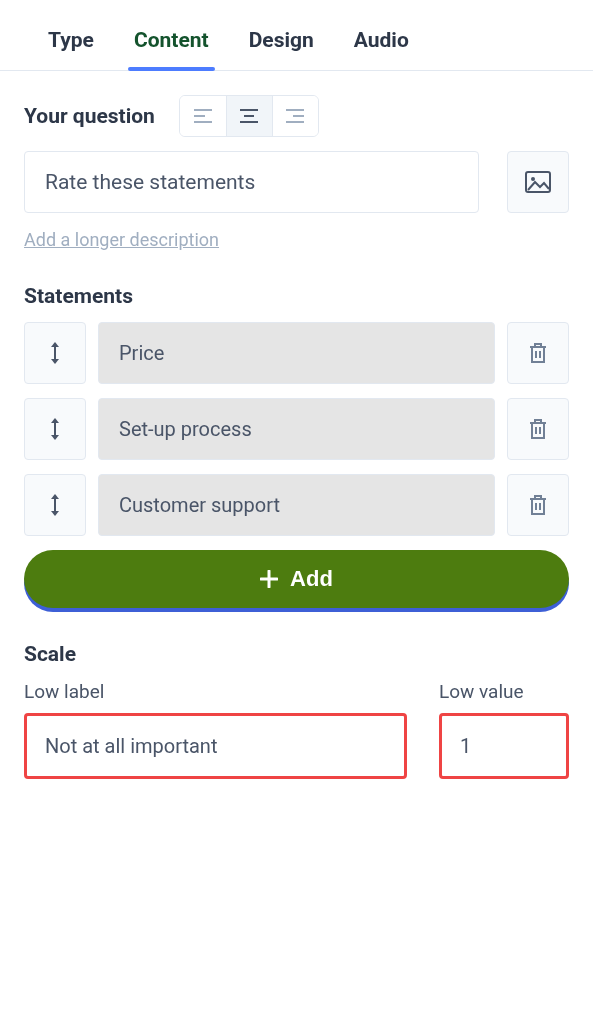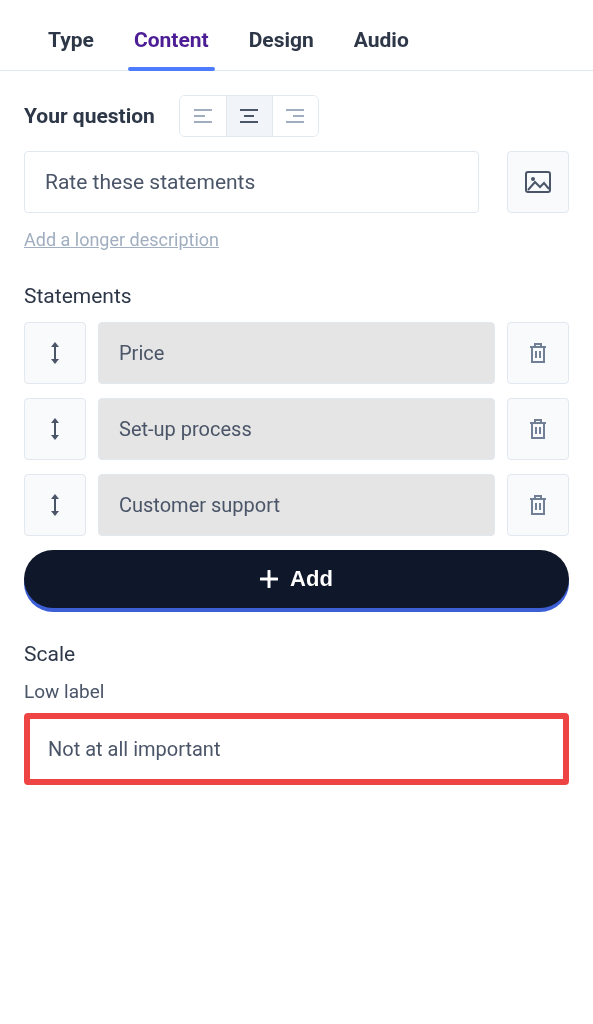--- a/index.html
+++ b/index.html
@@ -17,21 +17,21 @@
   }
   .tab {
     font-size: 21px;
     font-weight: 700;
     color: #2d3748;
     padding-bottom: 18px;
     cursor: pointer;
     position: relative;
   }
   .tab.active {
-    color: #4c1d95;
+    color: #14532d;
   }
   .tab.active::after {
     content: "";
     position: absolute;
     left: -6px;
     right: -6px;
     bottom: -1px;
     height: 4px;
     background: #4d7cff;
     border-radius: 2px;
@@ -97,21 +97,21 @@
   .desc-link {
     display: inline-block;
     margin-top: 16px;
     font-size: 18px;
     color: #a0aec0;
     text-decoration: underline;
     cursor: pointer;
   }
   .sect-label {
     font-size: 21px;
-    font-weight: 400;
+    font-weight: 700;
     color: #2d3748;
     margin-top: 34px;
     margin-bottom: 14px;
   }
   .stmt-row {
     display: flex;
     gap: 12px;
     margin-bottom: 14px;
   }
   .handle {
@@ -138,21 +138,21 @@
     border: 1px solid #e2e8f0;
     border-radius: 4px;
     background: #f8fafc;
     display: flex;
     align-items: center;
     justify-content: center;
     cursor: pointer;
   }
   .add-btn {
     width: 100%;
-    background: #0f172a;
+    background: #4d7c0f;
     color: #fff;
     border: none;
     border-radius: 999px;
     padding: 16px 0;
     font-size: 22px;
     font-weight: 700;
     cursor: pointer;
     display: flex;
     align-items: center;
     justify-content: center;
@@ -170,21 +170,21 @@
   .scale-col.low-value { width: 130px; }
   .scale-col label {
     display: block;
     font-size: 19px;
     color: #4a5568;
     font-weight: 400;
     margin-bottom: 10px;
   }
   .scale-input {
     width: 100%;
-    border: 6px solid #ef4444;
+    border: 3px solid #ef4444;
     border-radius: 4px;
     padding: 18px 18px;
     font-size: 20px;
     color: #4a5568;
     background: #fff;
   }
   input { font-family: inherit; outline: none; }
   svg { display: block; }
 </style>
 </head>
@@ -297,15 +297,19 @@
     <span>Add</span>
   </button>
 
   <div class="sect-label">Scale</div>
 
   <div class="scale-row">
     <div class="scale-col low-label">
       <label>Low label</label>
       <input class="scale-input" value="Not at all important" style="">
     </div>
+    <div class="scale-col low-value">
+      <label>Low value</label>
+      <input class="scale-input" value="1" style="">
+    </div>
   </div>
 
 </div>
 
 </body></html>

